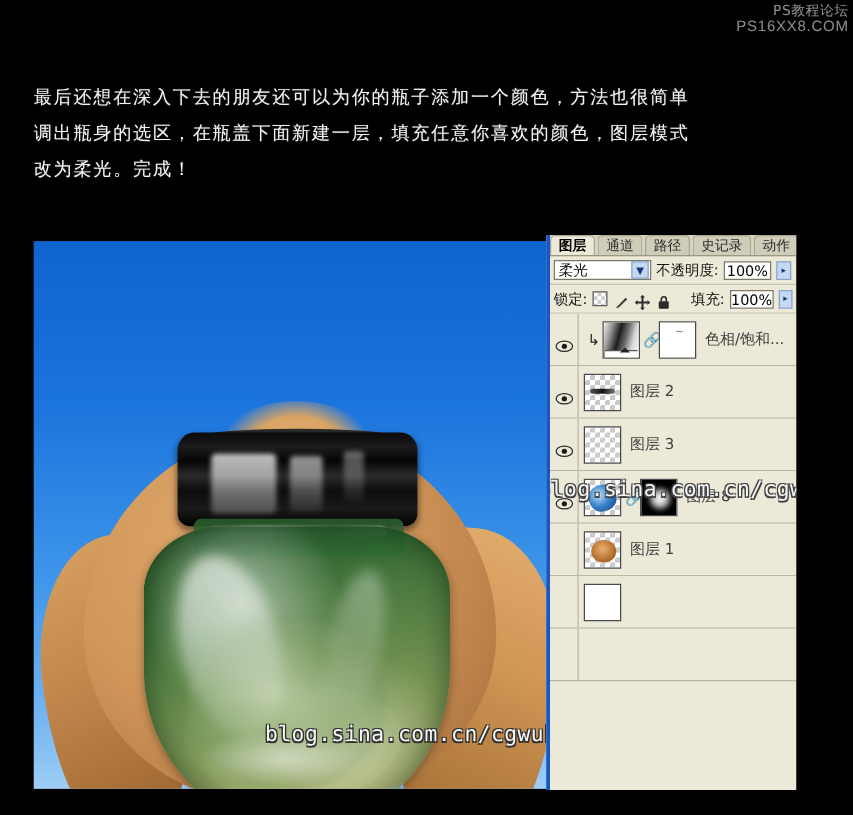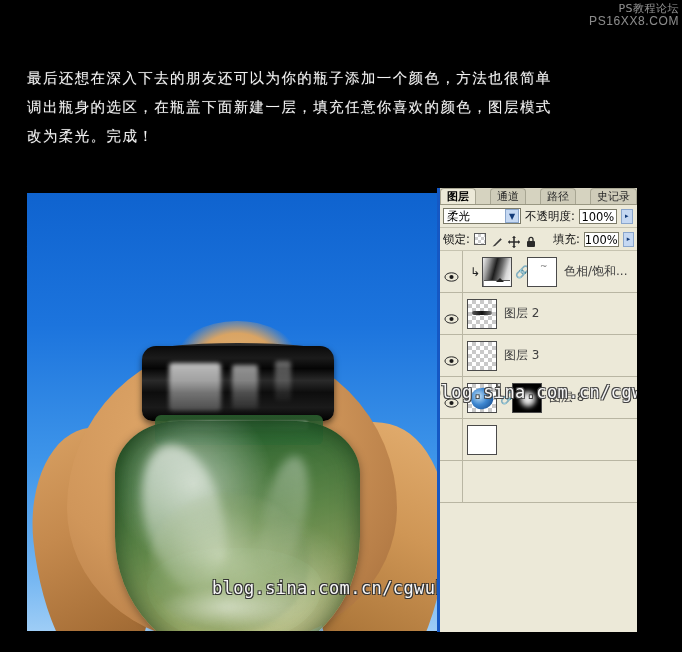--- a/index.html
+++ b/index.html
@@ -166,21 +166,21 @@
     border-left:3px solid #1558c4;
   }
   .pal-tabs{
     position:relative;height:16px;background:#d6d3c0;
     border-bottom:1px solid #9a9883;
     display:flex;align-items:flex-end;overflow:hidden;
   }
   .pal-tab{
     font-size:11px;color:#2a2a2a;padding:0 6px;height:15px;line-height:15px;
     background:#cfccb9;border:1px solid #a8a693;border-bottom:none;
-    border-radius:4px 4px 0 0;margin-right:14px;white-space:nowrap;
+    border-radius:4px 4px 0 0;margin-right:2px;white-space:nowrap;
   }
   .pal-tab.active{background:#ece9d8;color:#000;font-weight:bold;}
 
   .pal-row{
     display:flex;align-items:center;height:22px;
     border-bottom:1px solid #c6c3b0;padding:0 3px;gap:4px;
   }
   .pal-label{font-size:11.5px;color:#111;white-space:nowrap;}
   .blend-select{
     width:78px;height:16px;background:#fff;border:1px solid #7b7a68;
@@ -445,33 +445,49 @@
           <span class="link-ico">🔗</span>
           <span class="thumb">
               <i class="t-mask">
                 <i></i>
               </i>
             </span>
         </div>
         <span class="layer-name">图层 8</span>
       </div>
 
-
-
       <div class="layer">
         <div class="eye-cell">
           <span class="eye off">
             <svg viewBox="0 0 16 11" width="15" height="10">
                 <ellipse cx="8" cy="5.5" rx="7.2" ry="4.6" fill="none" stroke="#2a2a2a" stroke-width="1.1"></ellipse>
                 <circle cx="8" cy="5.5" r="2.3" fill="#1a1a1a"></circle>
               </svg>
           </span>
         </div>
         <div class="thumb-wrap">
           <span class="thumb">
+              <i class="t-dogsm"></i>
+            </span>
+        </div>
+        <span class="layer-name">图层 1</span>
+      </div>
+
+
+      <div class="layer">
+        <div class="eye-cell">
+          <span class="eye off">
+            <svg viewBox="0 0 16 11" width="15" height="10">
+                <ellipse cx="8" cy="5.5" rx="7.2" ry="4.6" fill="none" stroke="#2a2a2a" stroke-width="1.1"></ellipse>
+                <circle cx="8" cy="5.5" r="2.3" fill="#1a1a1a"></circle>
+              </svg>
+          </span>
+        </div>
+        <div class="thumb-wrap">
+          <span class="thumb">
               <i class="t-plain-white"></i>
             </span>
         </div>
         <span class="layer-name"></span>
       </div>
 
       <div class="layer">
         <div class="eye-cell">
           
         </div>

